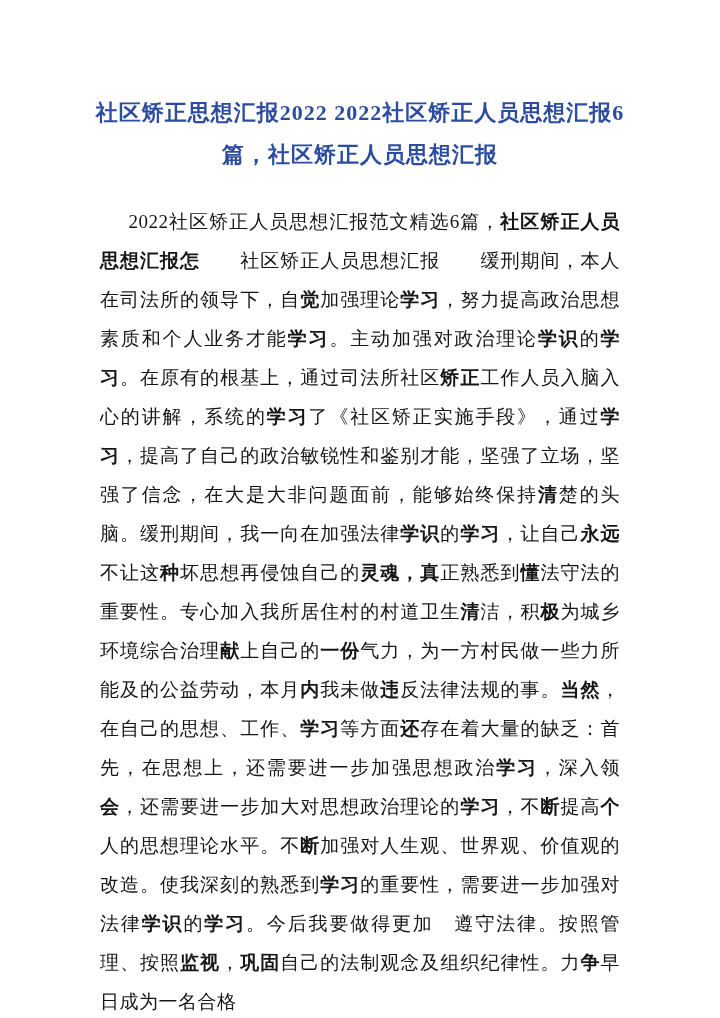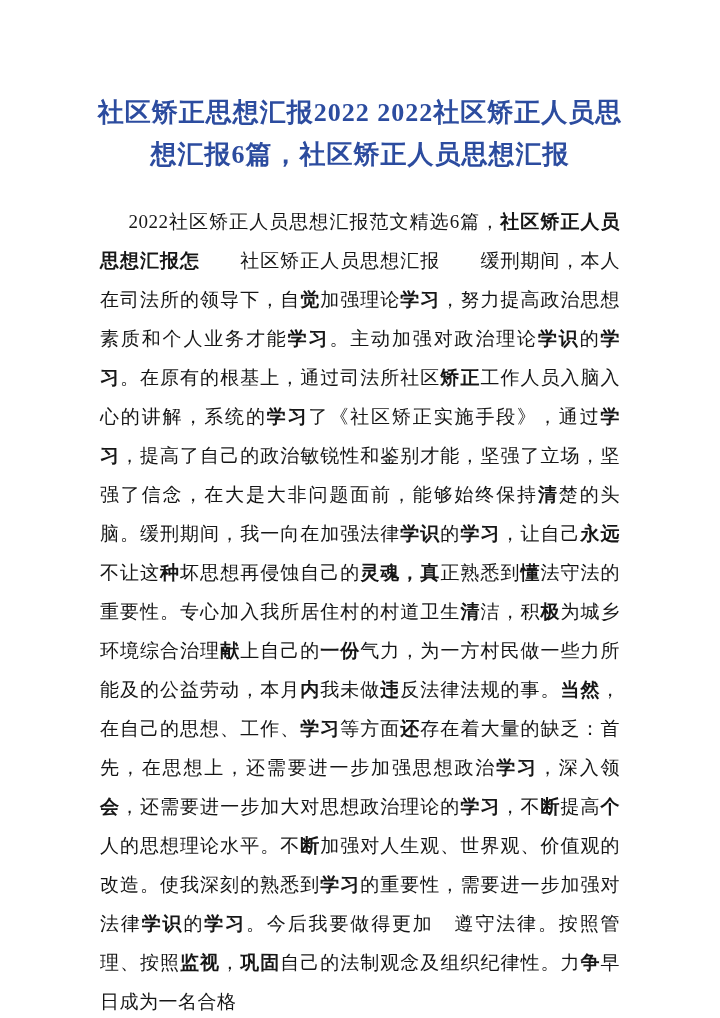--- a/index.html
+++ b/index.html
@@ -9,21 +9,21 @@
     width: 720px;
     height: 1018px;
     margin: 0 auto;
     background: #ffffff;
     overflow: hidden;
     font-family: "Liberation Serif", "DejaVu Serif", serif;
   }
   .doc-title {
     margin: 92px 88px 0 88px;
     text-align: center;
-    font-size: 26px;
+    font-size: 22px;
     font-weight: bold;
     line-height: 42px;
     letter-spacing: 1px;
     color: #2c4c9f;
   }
   .doc-body {
     margin: 26px 100px 0 100px;
     font-size: 19px;
     line-height: 39px;
     letter-spacing: 0.5px;

